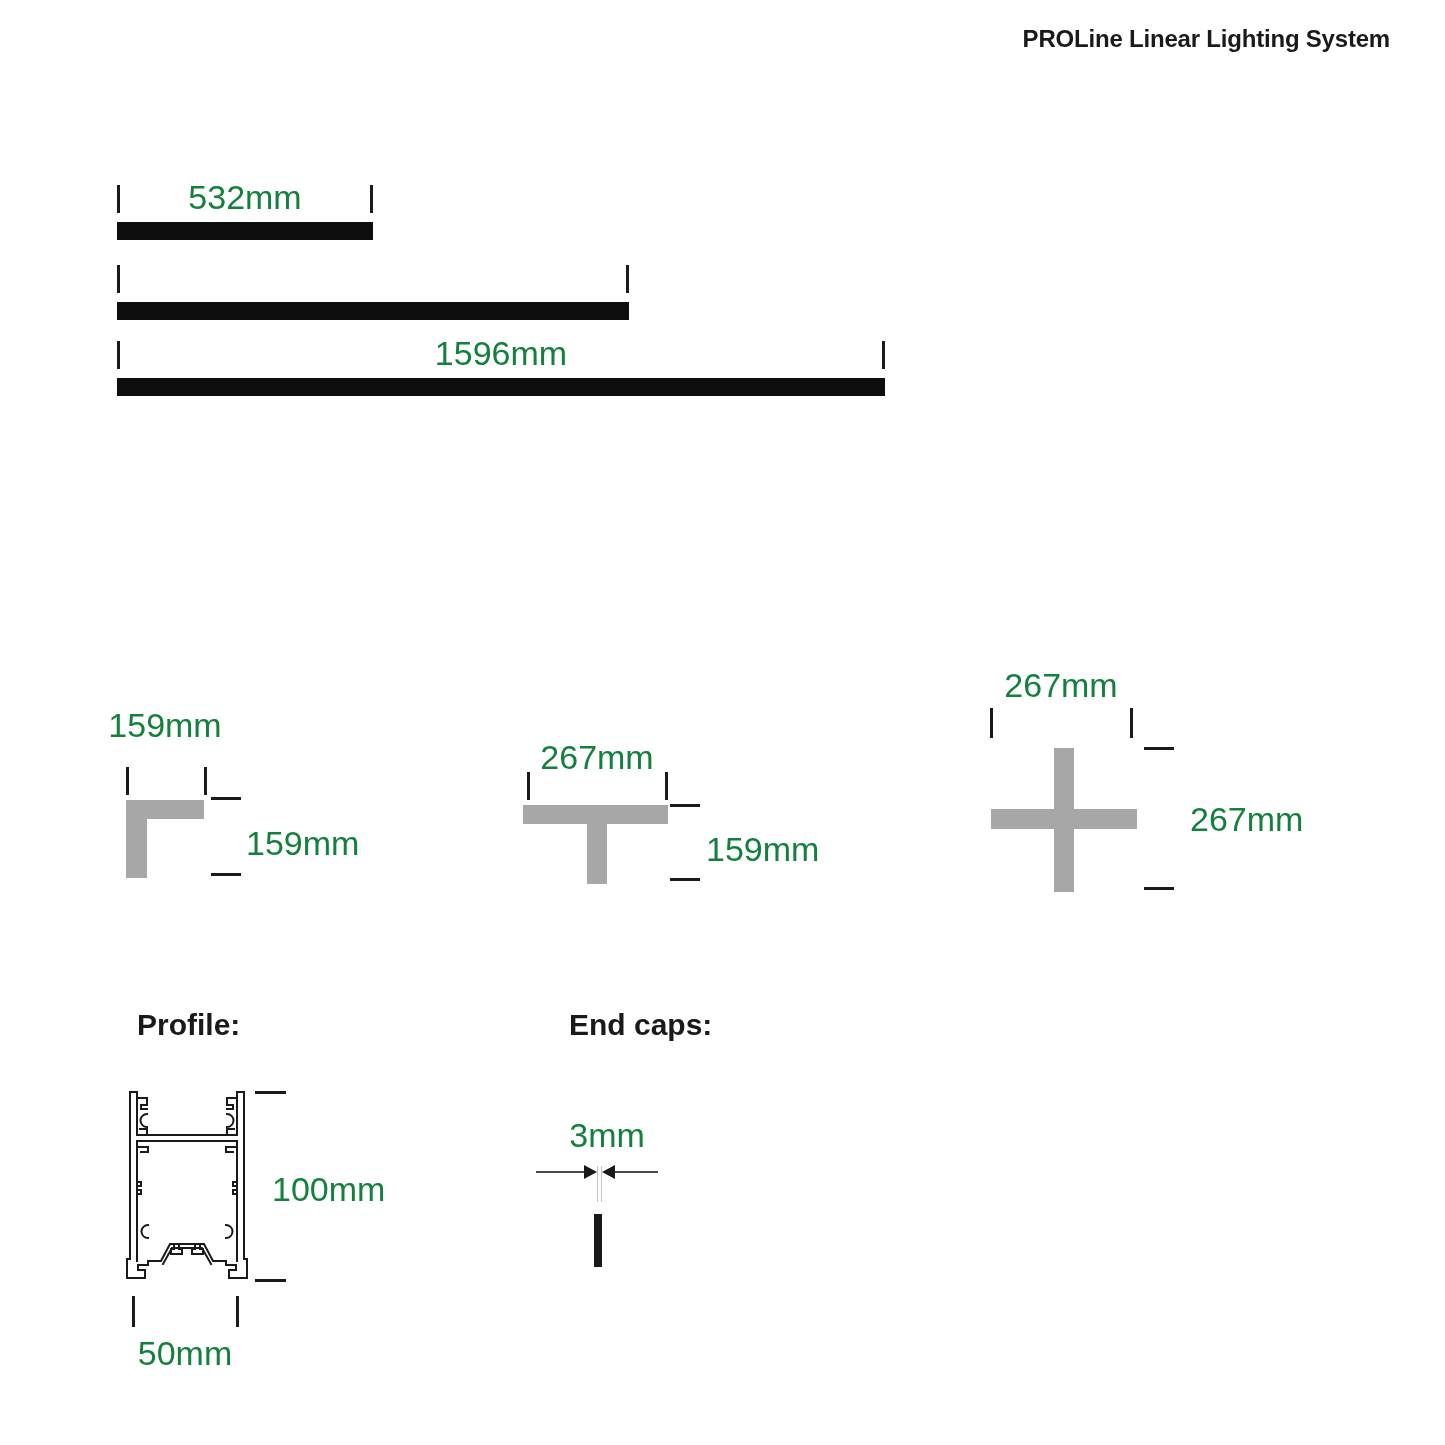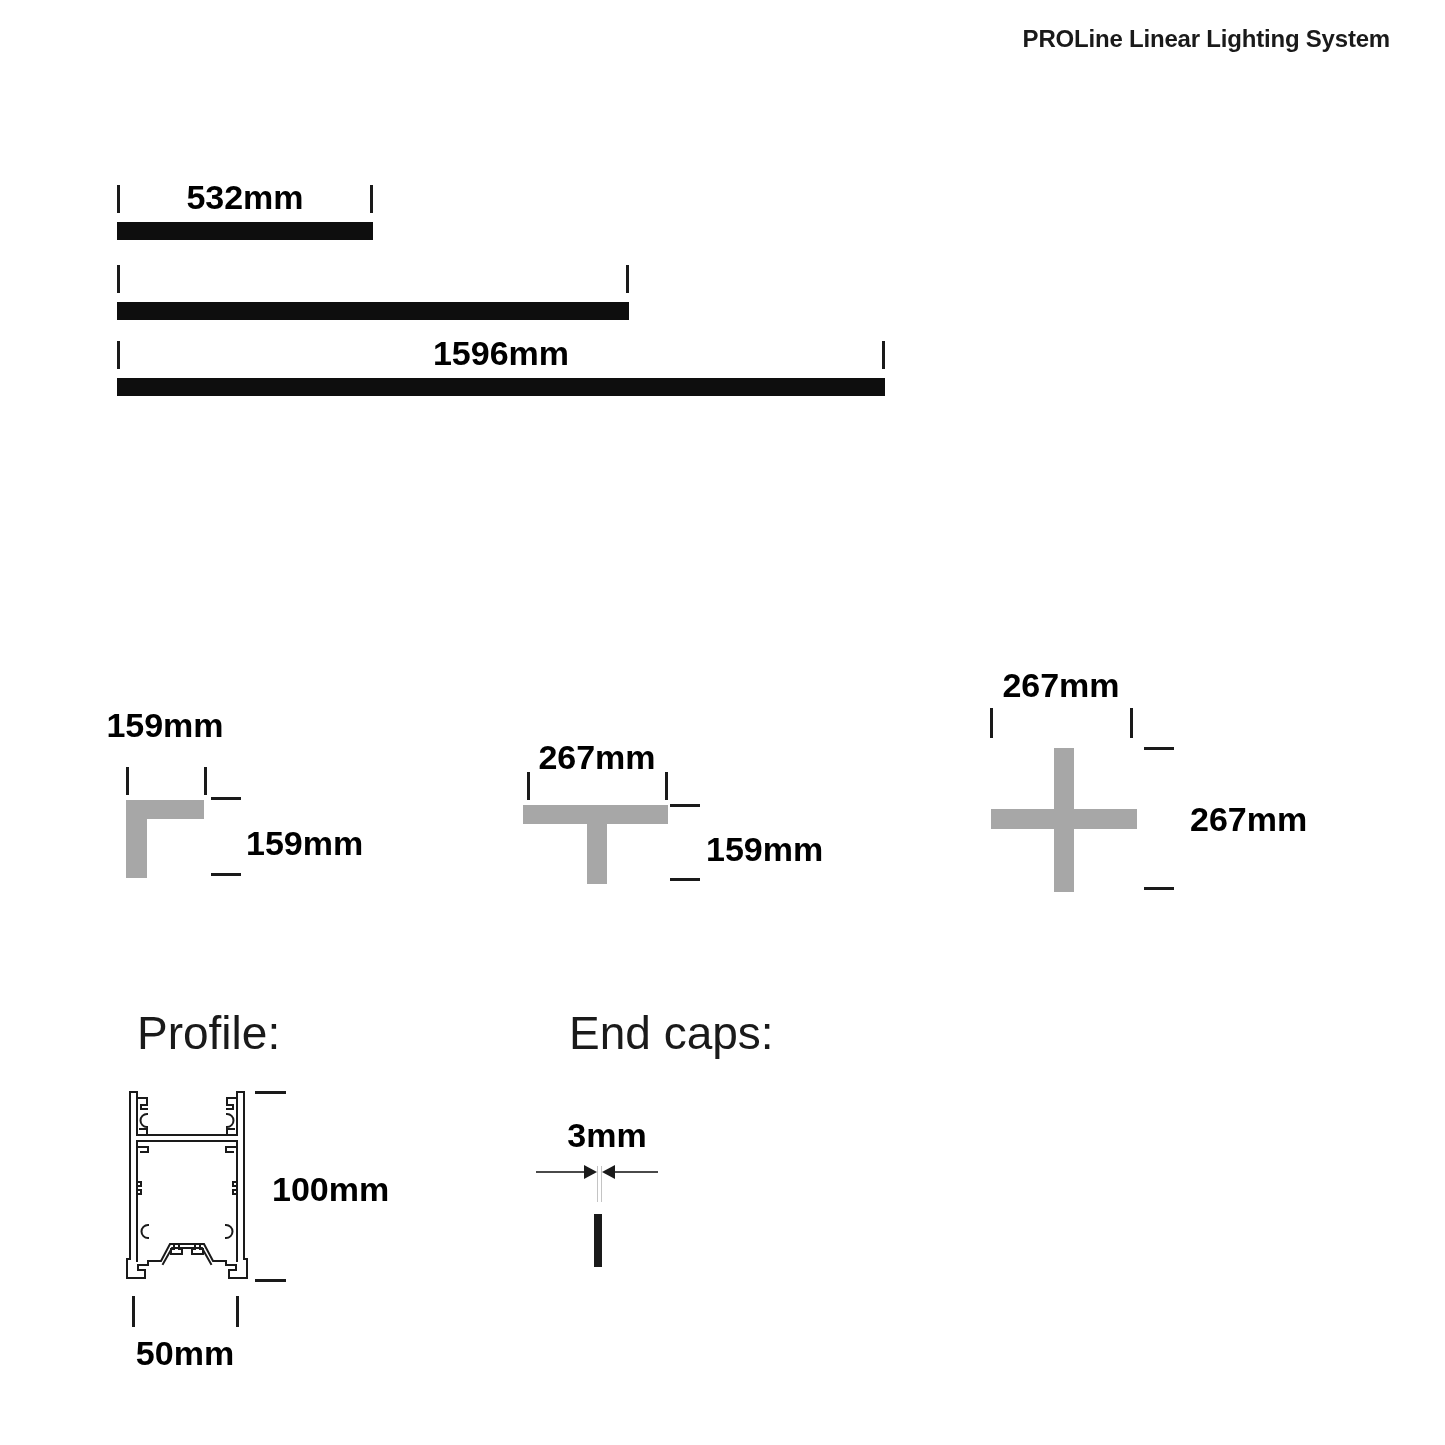--- a/index.html
+++ b/index.html
@@ -20,30 +20,30 @@
     top: 25px;
     right: 33px;
     font-size: 24px;
     font-weight: 700;
     letter-spacing: -0.2px;
     white-space: nowrap;
   }
 
   .dim-label {
     font-size: 34px;
-    font-weight: 700;
+    font-weight: 400;
     line-height: 1;
     white-space: nowrap;
-    color: #000000;
+    color: #15803d;
   }
   .centered { text-align: center; }
 
   .heading {
-    font-size: 46px;
-    font-weight: 400;
+    font-size: 30px;
+    font-weight: 700;
     line-height: 1;
     white-space: nowrap;
   }
 
   
   .tick-v { position: absolute; width: 3px; height: 28px; background: #1a1a1a; }
   .tick-h { position: absolute; width: 30px; height: 3px; background: #1a1a1a; }
 
   
   .bar-group { position: absolute; height: 60px; }

